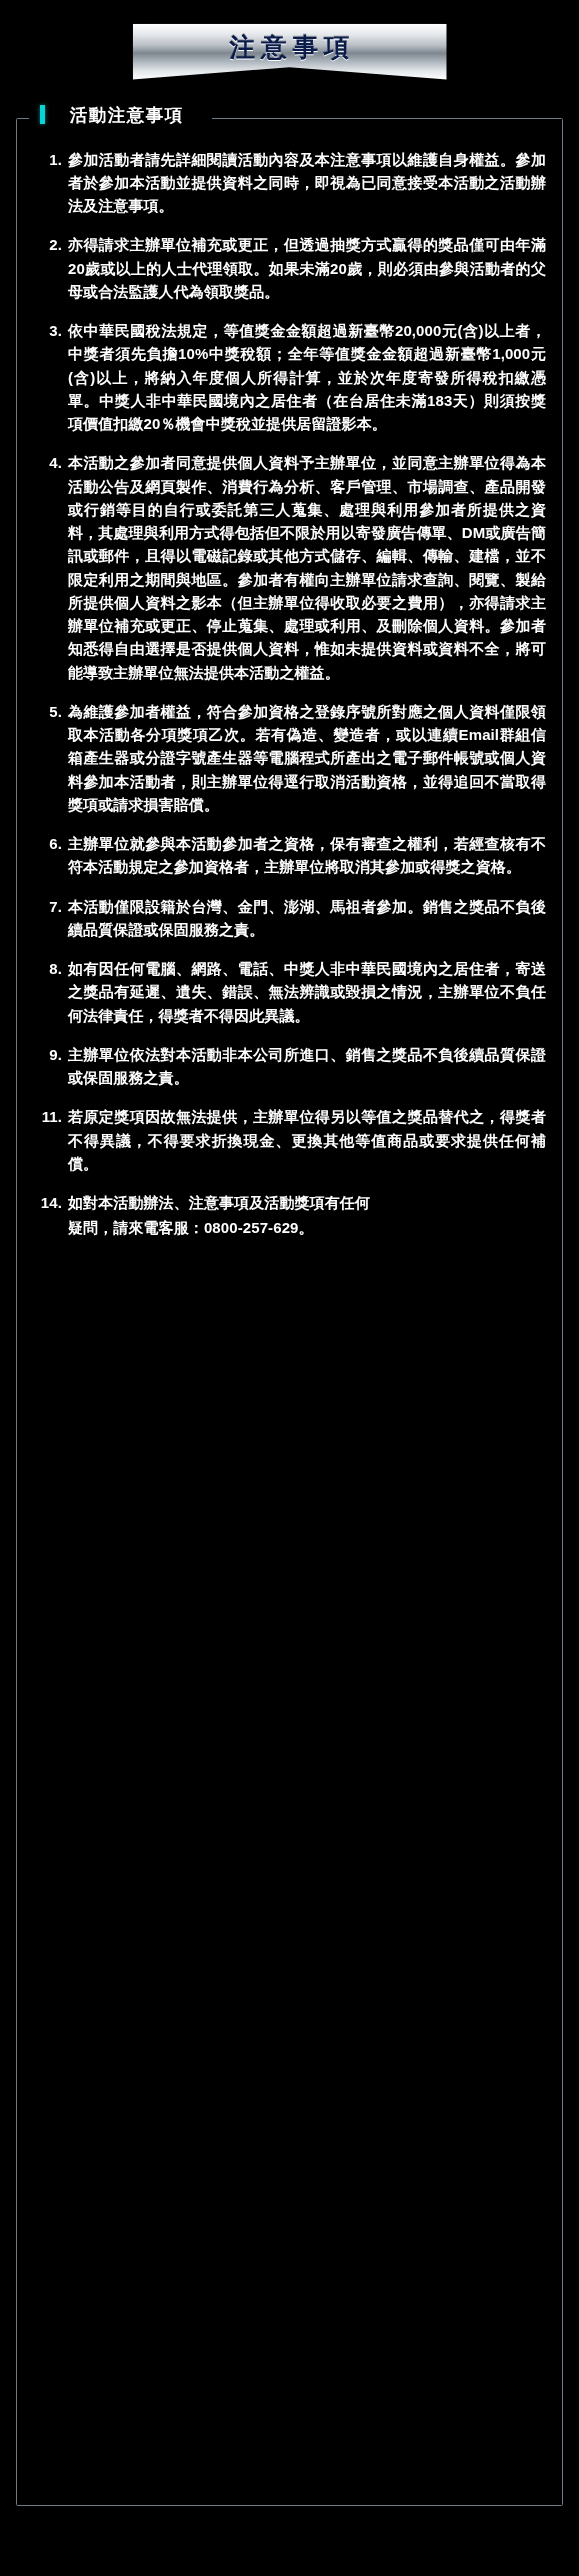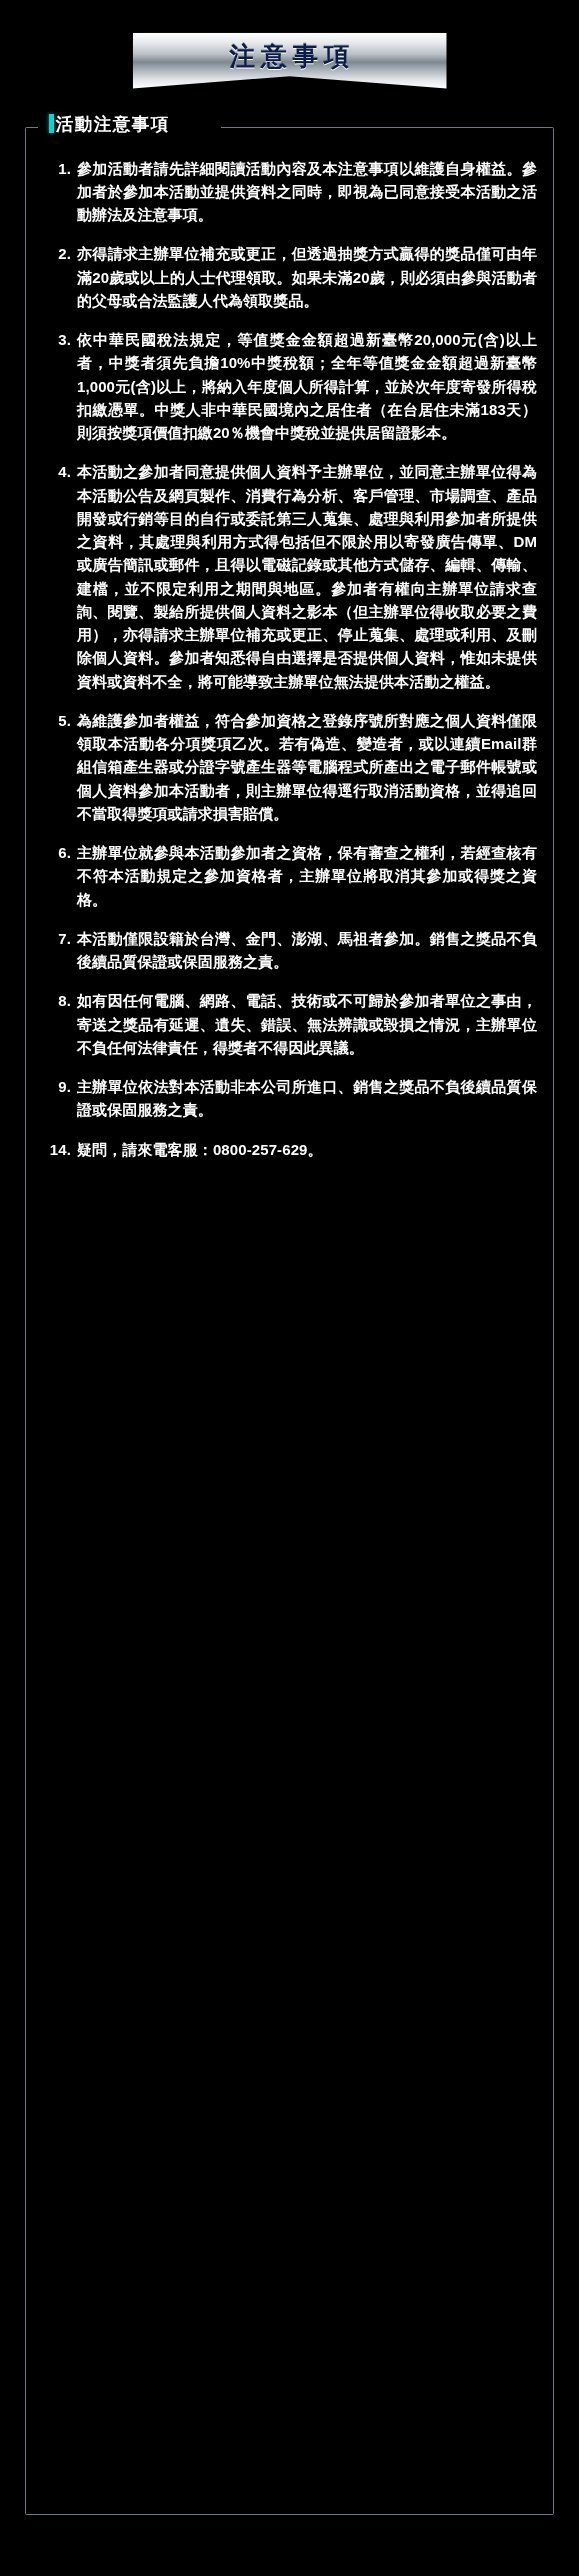--- a/index.html
+++ b/index.html
@@ -12,21 +12,21 @@
     width: 579px;
     min-height: 2576px;
     font-family: "Liberation Sans", sans-serif;
     color: #ffffff;
   }
   .page {
     position: relative;
     width: 579px;
     min-height: 2576px;
     background: #000000;
-    padding: 12px;
+    padding: 3px;
     overflow: hidden;
   }
 
   
   .banner-wrap {
     padding-top: 20.5px;
     display: flex;
     justify-content: center;
   }
   .banner {
@@ -78,21 +78,21 @@
   }
 
   .section-label {
     position: absolute;
     left: 19px;
     top: -16px;
     background: #000;
     padding: 0 7.3px 0 4.4px;
     display: flex;
     align-items: center;
-    gap: 2px;
+    gap: 25px;
   }
   .label-bar {
     width: 4.4px;
     height: 19px;
     background: #0bd3d3;
     display: inline-block;
     box-shadow: 0 0 4.4px rgba(11,211,211,0.6);
   }
   .label-text {
     font-size: 17.5px;
@@ -193,27 +193,32 @@
       <li>
         <span class="num">6.</span>
         <span class="body">主辦單位就參與本活動參加者之資格，保有審查之權利，若經查核有不符本活動規定之參加資格者，主辦單位將取消其參加或得獎之資格。</span>
       </li>
       <li>
         <span class="num">7.</span>
         <span class="body">本活動僅限設籍於台灣、金門、澎湖、馬祖者參加。銷售之獎品不負後續品質保證或保固服務之責。</span>
       </li>
       <li>
         <span class="num">8.</span>
-        <span class="body">如有因任何電腦、網路、電話、技術或不可歸於參加者單位之事由，寄送之獎品有延遲、遺失、錯誤、無法辨識或毀損之情況，主辦單位不負任何法律責任，得獎者不得因此異議。</span>
+        <span class="body">如有因任何電腦、網路、電話、中獎人非中華民國境內之居住者，寄送之獎品有延遲、遺失、錯誤、無法辨識或毀損之情況，主辦單位不負任何法律責任，得獎者不得因此異議。</span>
       </li>
       <li>
         <span class="num">9.</span>
         <span class="body">主辦單位依法對本活動非本公司所進口、銷售之獎品不負後續品質保證或保固服務之責。</span>
       </li>
+      <li>
+        <span class="num">11.</span>
+        <span class="body">若原定獎項因故無法提供，主辦單位得另以等值之獎品替代之，得獎者不得異議，不得要求折換現金、更換其他等值商品或要求提供任何補償。</span>
+      </li>
       <li class="li-final">
+        <span class="pre-line">如對本活動辦法、注意事項及活動獎項有任何</span>
         <span class="num">14.</span>
         <span class="body">疑問，請來電客服：0800-257-629。</span>
       </li>
     </ol>
 
   </div>
 </div>
 
 
 </body></html>

